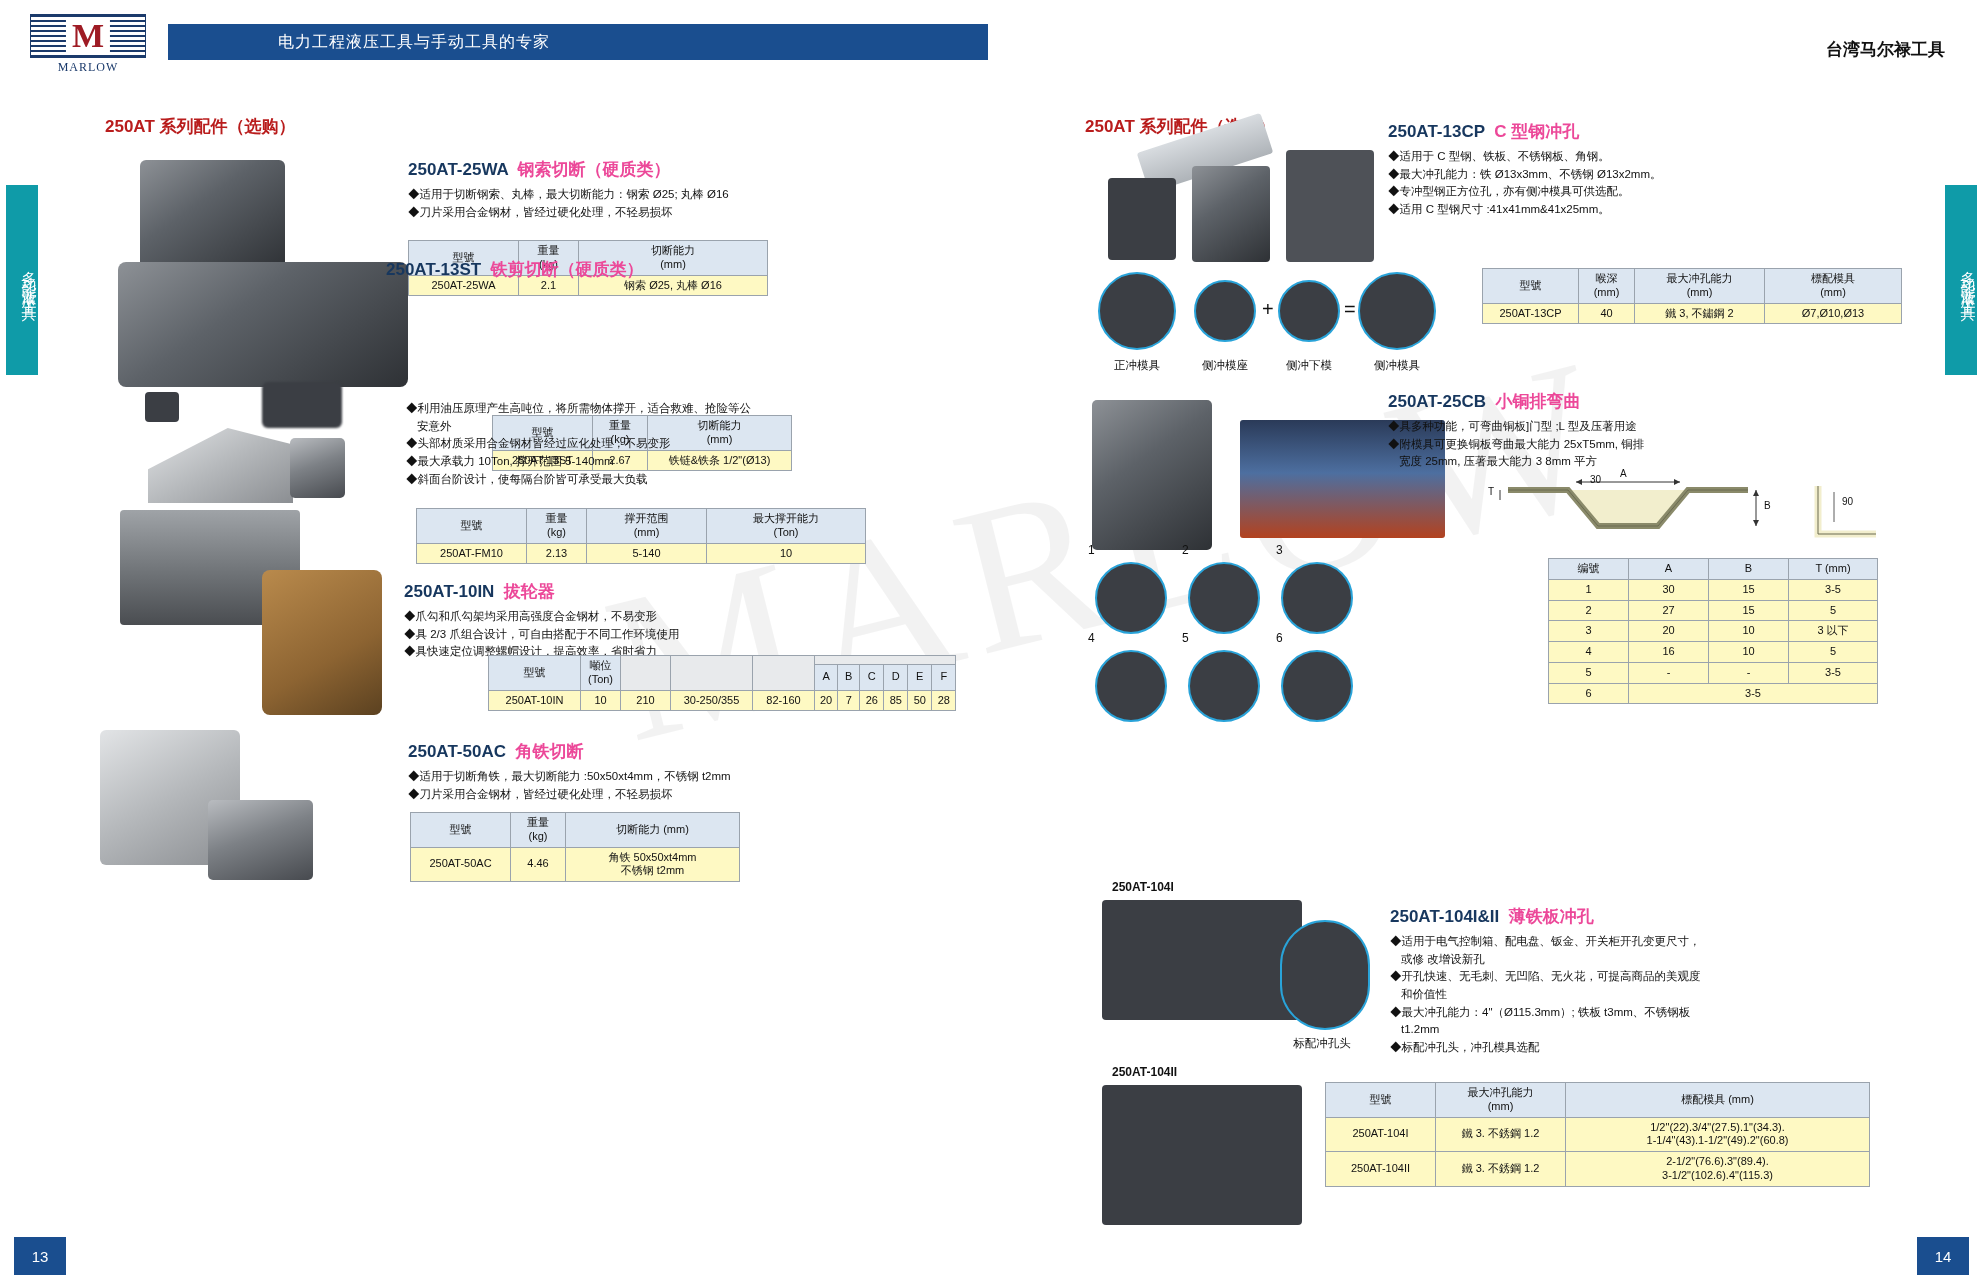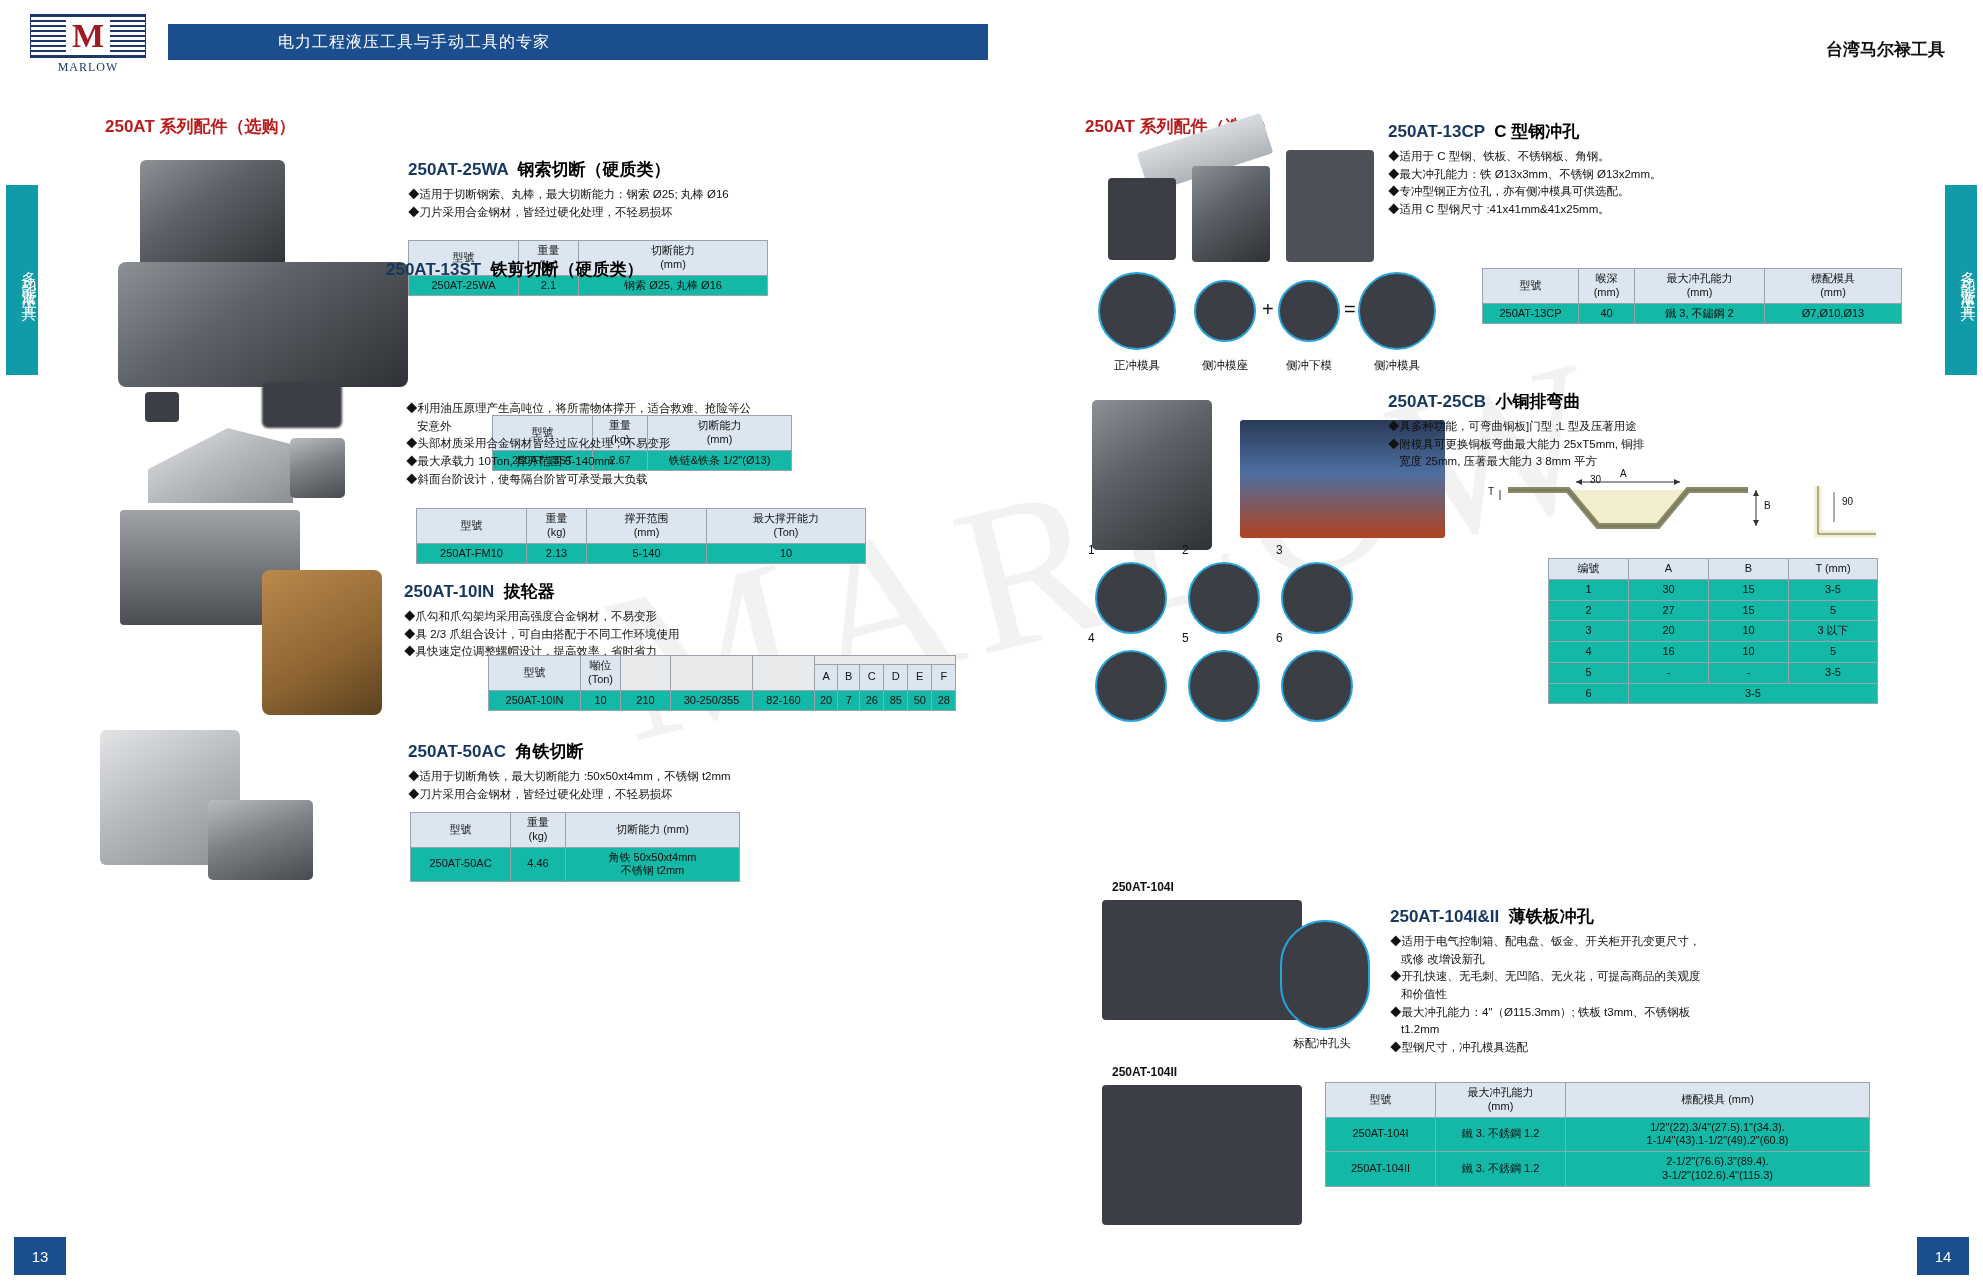--- a/index.html
+++ b/index.html
@@ -75,28 +75,28 @@
     letter-spacing:10px; pointer-events:none;
   }
 
   
   .sec-title {
     position:absolute; font-size:17px; font-weight:bold; color:#b91c1c;
   }
   
   .prod-title { font-size:17px; font-weight:bold; color:#17375e; margin-bottom:5px;}
   .prod-title .code { color:#17375e; }
-  .prod-title .name { color:#000000; }
+  .prod-title .name { color:#ec4899; }
   .bullets { font-size:11.5px; line-height:1.45; color:#111; }
   .bullets div { margin-bottom:1px; }
   .b-ind { padding-left:11px; }
 
   table.spec {
     border-collapse:collapse; font-size:11px; color:#111;
-    background:#14b8a6;
+    background:#fef9c3;
   }
   table.spec th, table.spec td {
     border:1px solid #9aa3ad; text-align:center; padding:3px 5px;
     font-weight:normal; line-height:1.25;
   }
   table.spec th { background:#dce6f1; font-weight:normal; }
 
   .blk { position:absolute; }
 
   
@@ -484,21 +484,21 @@
     <span class="code">250AT-104I&amp;II</span>
     &nbsp;<span class="name">薄铁板冲孔</span>
   </div>
   <div class="bullets">
     <div>◆适用于电气控制箱、配电盘、钣金、开关柜开孔变更尺寸，</div>
     <div class="b-ind">或修 改增设新孔</div>
     <div>◆开孔快速、无毛刺、无凹陷、无火花，可提高商品的美观度</div>
     <div class="b-ind">和价值性</div>
     <div>◆最大冲孔能力：4"（Ø115.3mm）; 铁板 t3mm、不锈钢板</div>
     <div class="b-ind">t1.2mm</div>
-    <div>◆型钢尺寸，冲孔模具选配</div>
+    <div>◆标配冲孔头，冲孔模具选配</div>
   </div>
 </div>
 
 <table class="spec" style="position:absolute; left:1325px; top:1082px; width:545px;">
   <tbody>
       <tr>
     <th style="width:110px;">型號</th>
     <th style="width:130px;">最大冲孔能力<br>(mm)</th>
     <th>標配模具 (mm)</th>
   </tr>

